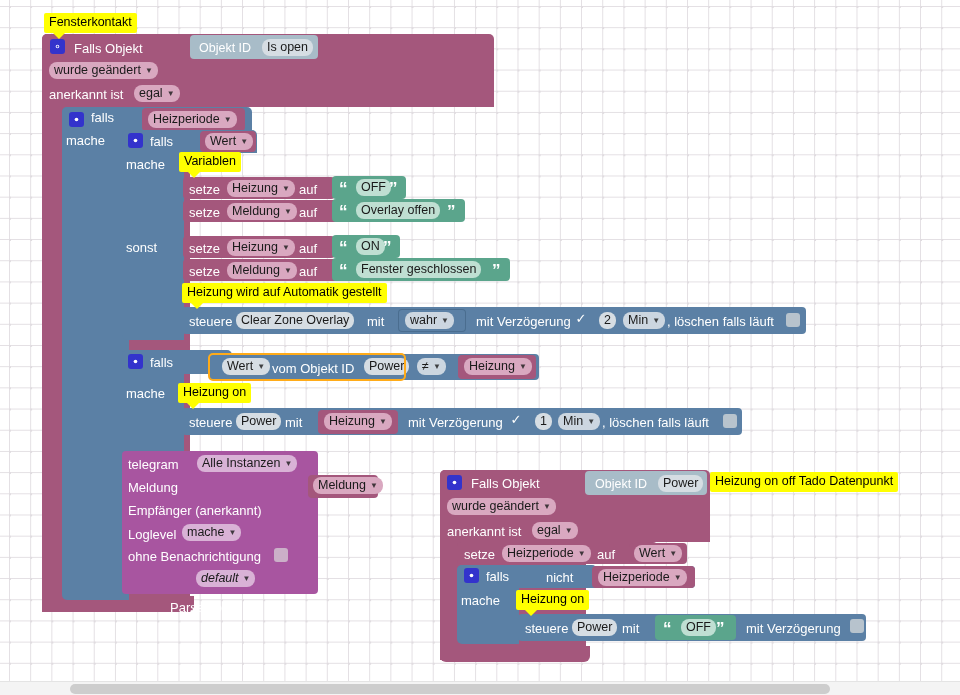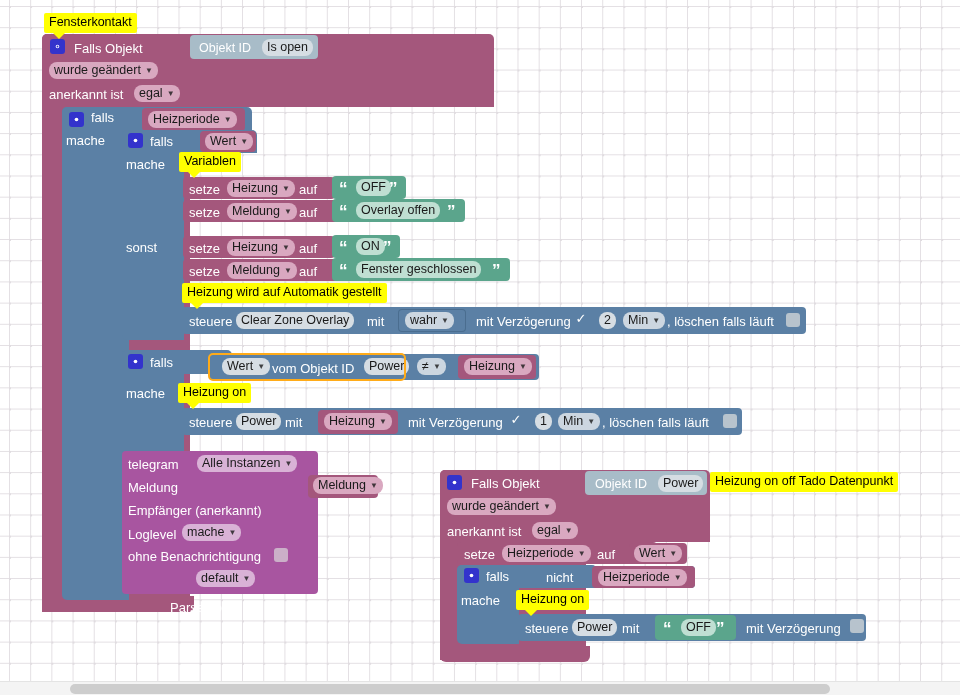--- a/index.html
+++ b/index.html
@@ -335,21 +335,21 @@
     </span>
   <span class="lbl" style="left:128px; top:503px;">Empfänger (anerkannt)</span>
   <span class="lbl" style="left:128px; top:527px;">Loglevel</span>
   <span class="fld f-purple" style="left:182px; top:524px;">
       <span>mache</span>
       <span class="car">▼</span>
     </span>
   <span class="lbl" style="left:128px; top:549px;">ohne Benachrichtigung</span>
   <span class="cbx off2" style="left:274px; top:548px;"></span>
   <span class="lbl" style="left:128px; top:600px;margin-left:42px;">Parsemode</span>
-  <span class="fld f-purple" style="left:196px; top:570px;">
+  <span class="fld f-purple" style="left:196px; top:570px;font-style:italic;">
       <span>default</span>
       <span class="car">▼</span>
     </span>
 
   <div class="note" style="left:44px; top:13px;">Fensterkontakt</div>
 
   <div class="body c-event" style="left:440px; top:470px; width:146px; height:190px; border-radius:5px 5px 0 0;"></div>
   <div class="body c-event" style="left:440px; top:470px; width:270px; height:72px; border-radius:5px 5px 0 0;"></div>
   <div class="body c-event" style="left:440px; top:646px; width:150px; height:16px; border-radius:0 0 6px 6px;"></div>
 

